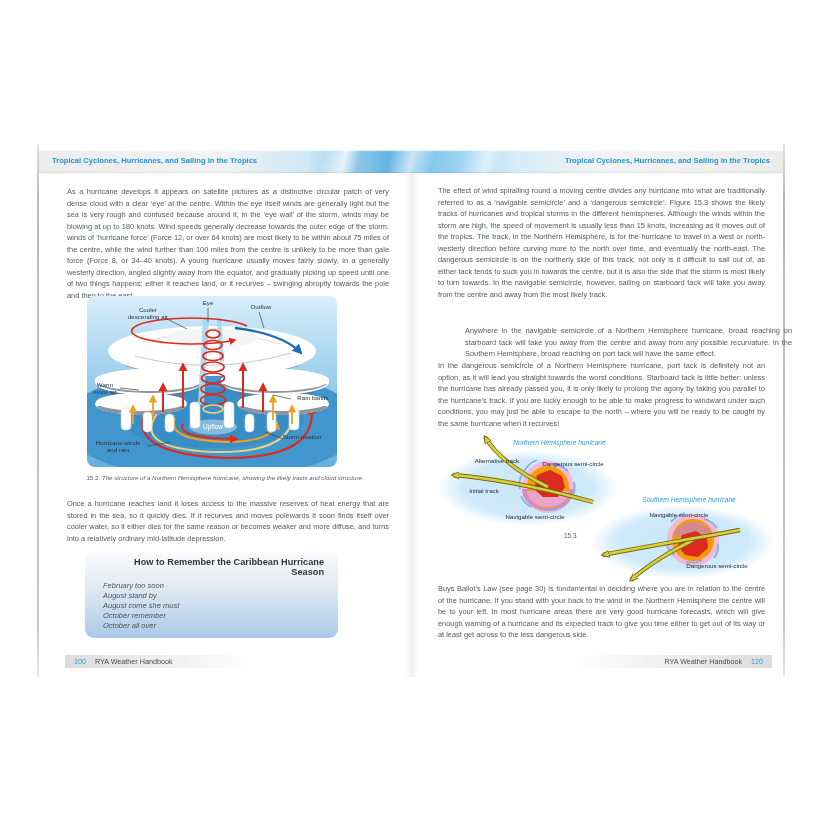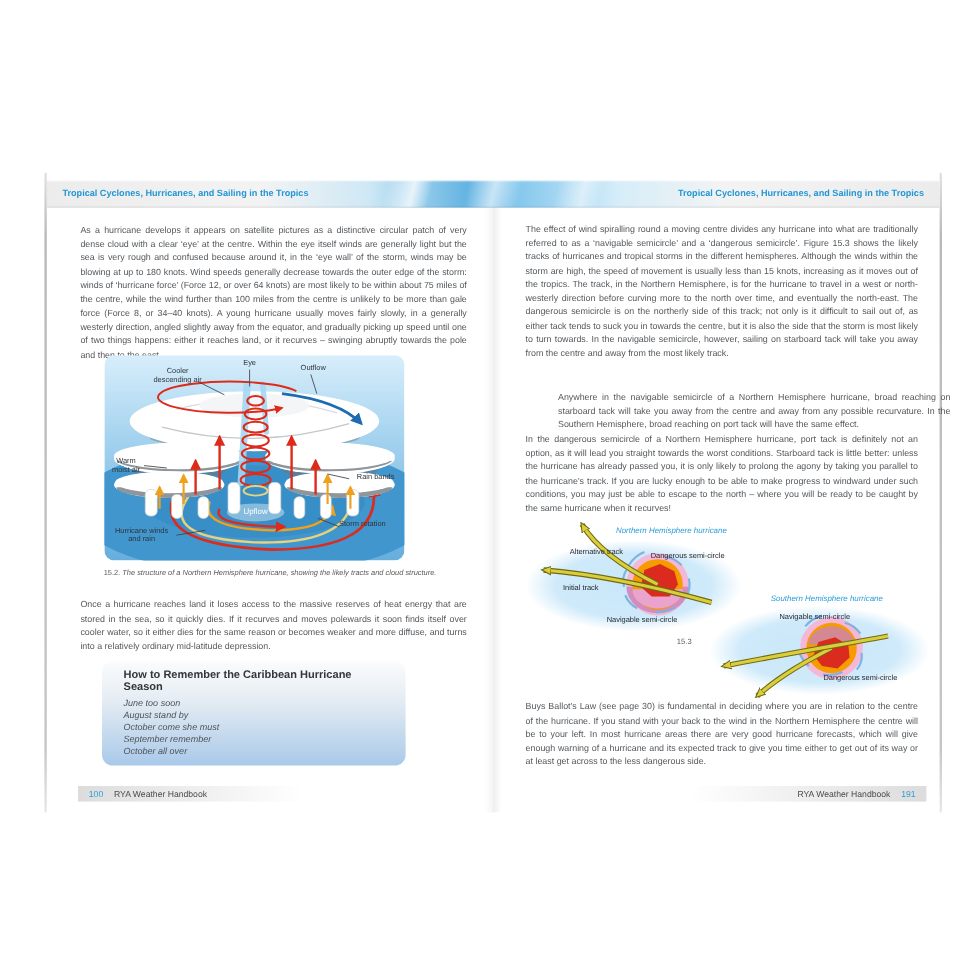--- a/index.html
+++ b/index.html
@@ -30,21 +30,21 @@
   .pR-p{left:27px;width:327px;}
   
   .fig152{position:absolute;left:48px;top:123px;width:250px;height:171px;}
   .flabel{position:absolute;font-size:6.2px;line-height:7.2px;color:#30343a;text-align:center;}
   .caption{position:absolute;left:0;width:372px;top:301px;text-align:center;font-size:6.2px;color:#5a5a5a;}
   .caption .cap-t{font-style:italic;}
   
   .box{position:absolute;left:46px;top:378px;width:253px;box-sizing:border-box;border-radius:9px;
     background:linear-gradient(180deg,#fbfcfd 0%,#e4ecf3 38%,#a9c9e9 100%);
     padding:6px 14px 7px 18px;}
-  .box-title{font-size:9.2px;font-weight:bold;color:#323639;margin:0 0 4px 0;}
+  .box-title{font-size:9.2px;font-weight:bold;color:#323639;margin:0 0 4px 0;text-align:right;}
   .rhyme{margin:0;font-size:7.5px;line-height:9.9px;font-style:italic;color:#4e5256;}
   .box-note{margin:5px 0 0 0;font-size:7.5px;line-height:10.2px;color:#4e5256;width:228px;}
   
   .fig153{position:absolute;left:23px;top:254px;width:345px;height:164px;}
   .glabel{position:absolute;font-size:6.2px;line-height:7.2px;color:#24282e;text-align:center;}
   .gtitle{position:absolute;font-size:6.6px;font-style:italic;color:#2b9cd8;text-align:center;white-space:nowrap;}
   .fignum{position:absolute;font-size:6.4px;color:#55595d;}
   
   .footerL{position:absolute;left:26px;top:482px;height:13px;width:178px;line-height:13px;
     background:linear-gradient(90deg,#dcdcdc,rgba(236,236,236,0));padding-left:9px;font-size:7.2px;color:#4c4c4c;white-space:nowrap;}
@@ -190,24 +190,24 @@
 
     <div class="caption">
       <span class="cap-n">15.2.</span>
       <span class="cap-t">The structure of a Northern Hemisphere hurricane, showing the likely tracts and cloud structure.</span>
     </div>
 
     <p class="body pL-p" style="top:325px;">Once a hurricane reaches land it loses access to the massive reserves of heat energy that are stored in the sea, so it quickly dies. If it recurves and moves polewards it soon finds itself over cooler water, so it either dies for the same reason or becomes weaker and more diffuse, and turns into a relatively ordinary mid-latitude depression.</p>
 
     <div class="box">
       <p class="box-title">How to Remember the Caribbean Hurricane Season</p>
-      <p class="rhyme">June too soon</p>
+      <p class="rhyme">February too soon</p>
       <p class="rhyme">August stand by</p>
-      <p class="rhyme">October come she must</p>
-      <p class="rhyme">September remember</p>
+      <p class="rhyme">August come she must</p>
+      <p class="rhyme">October remember</p>
       <p class="rhyme">October all over</p>
     </div>
 
     <div class="footerL">
       <span class="pgnum">100</span><span>RYA Weather Handbook</span>
     </div>
   </div>
 
   <div class="pageR">
     <p class="body pR-p" style="top:12px;">The effect of wind spiralling round a moving centre divides any hurricane into what are traditionally referred to as a ‘navigable semicircle’ and a ‘dangerous semicircle’. Figure 15.3 shows the likely tracks of hurricanes and tropical storms in the different hemispheres. Although the winds within the storm are high, the speed of movement is usually less than 15 knots, increasing as it moves out of the tropics. The track, in the Northern Hemisphere, is for the hurricane to travel in a west or north-westerly direction before curving more to the north over time, and eventually the north-east. The dangerous semicircle is on the northerly side of this track; not only is it difficult to sail out of, as either tack tends to suck you in towards the centre, but it is also the side that the storm is most likely to turn towards. In the navigable semicircle, however, sailing on starboard tack will take you away from the centre and away from the most likely track.</p>
@@ -271,16 +271,16 @@
       <div class="glabel" style="left:64px;top:86px;width:74px;">Navigable semi-circle</div>
       <div class="fignum" style="left:130px;top:105px;">15.3</div>
       <div class="gtitle" style="left:205px;top:69px;width:100px;">Southern Hemisphere hurricane</div>
       <div class="glabel" style="left:208px;top:84px;width:74px;">Navigable semi-circle</div>
       <div class="glabel" style="left:246px;top:135px;width:74px;">Dangerous semi-circle</div>
     </div>
 
     <p class="body pR-p" style="top:410px;">Buys Ballot’s Law (see page 30) is fundamental in deciding where you are in relation to the centre of the hurricane. If you stand with your back to the wind in the Northern Hemisphere the centre will be to your left. In most hurricane areas there are very good hurricane forecasts, which will give enough warning of a hurricane and its expected track to give you time either to get out of its way or at least get across to the less dangerous side.</p>
 
     <div class="footerR">
-      <span>RYA Weather Handbook</span><span class="pgnum">191</span>
+      <span>RYA Weather Handbook</span><span class="pgnum">120</span>
     </div>
   </div>
 </div>
 
 </body></html>

